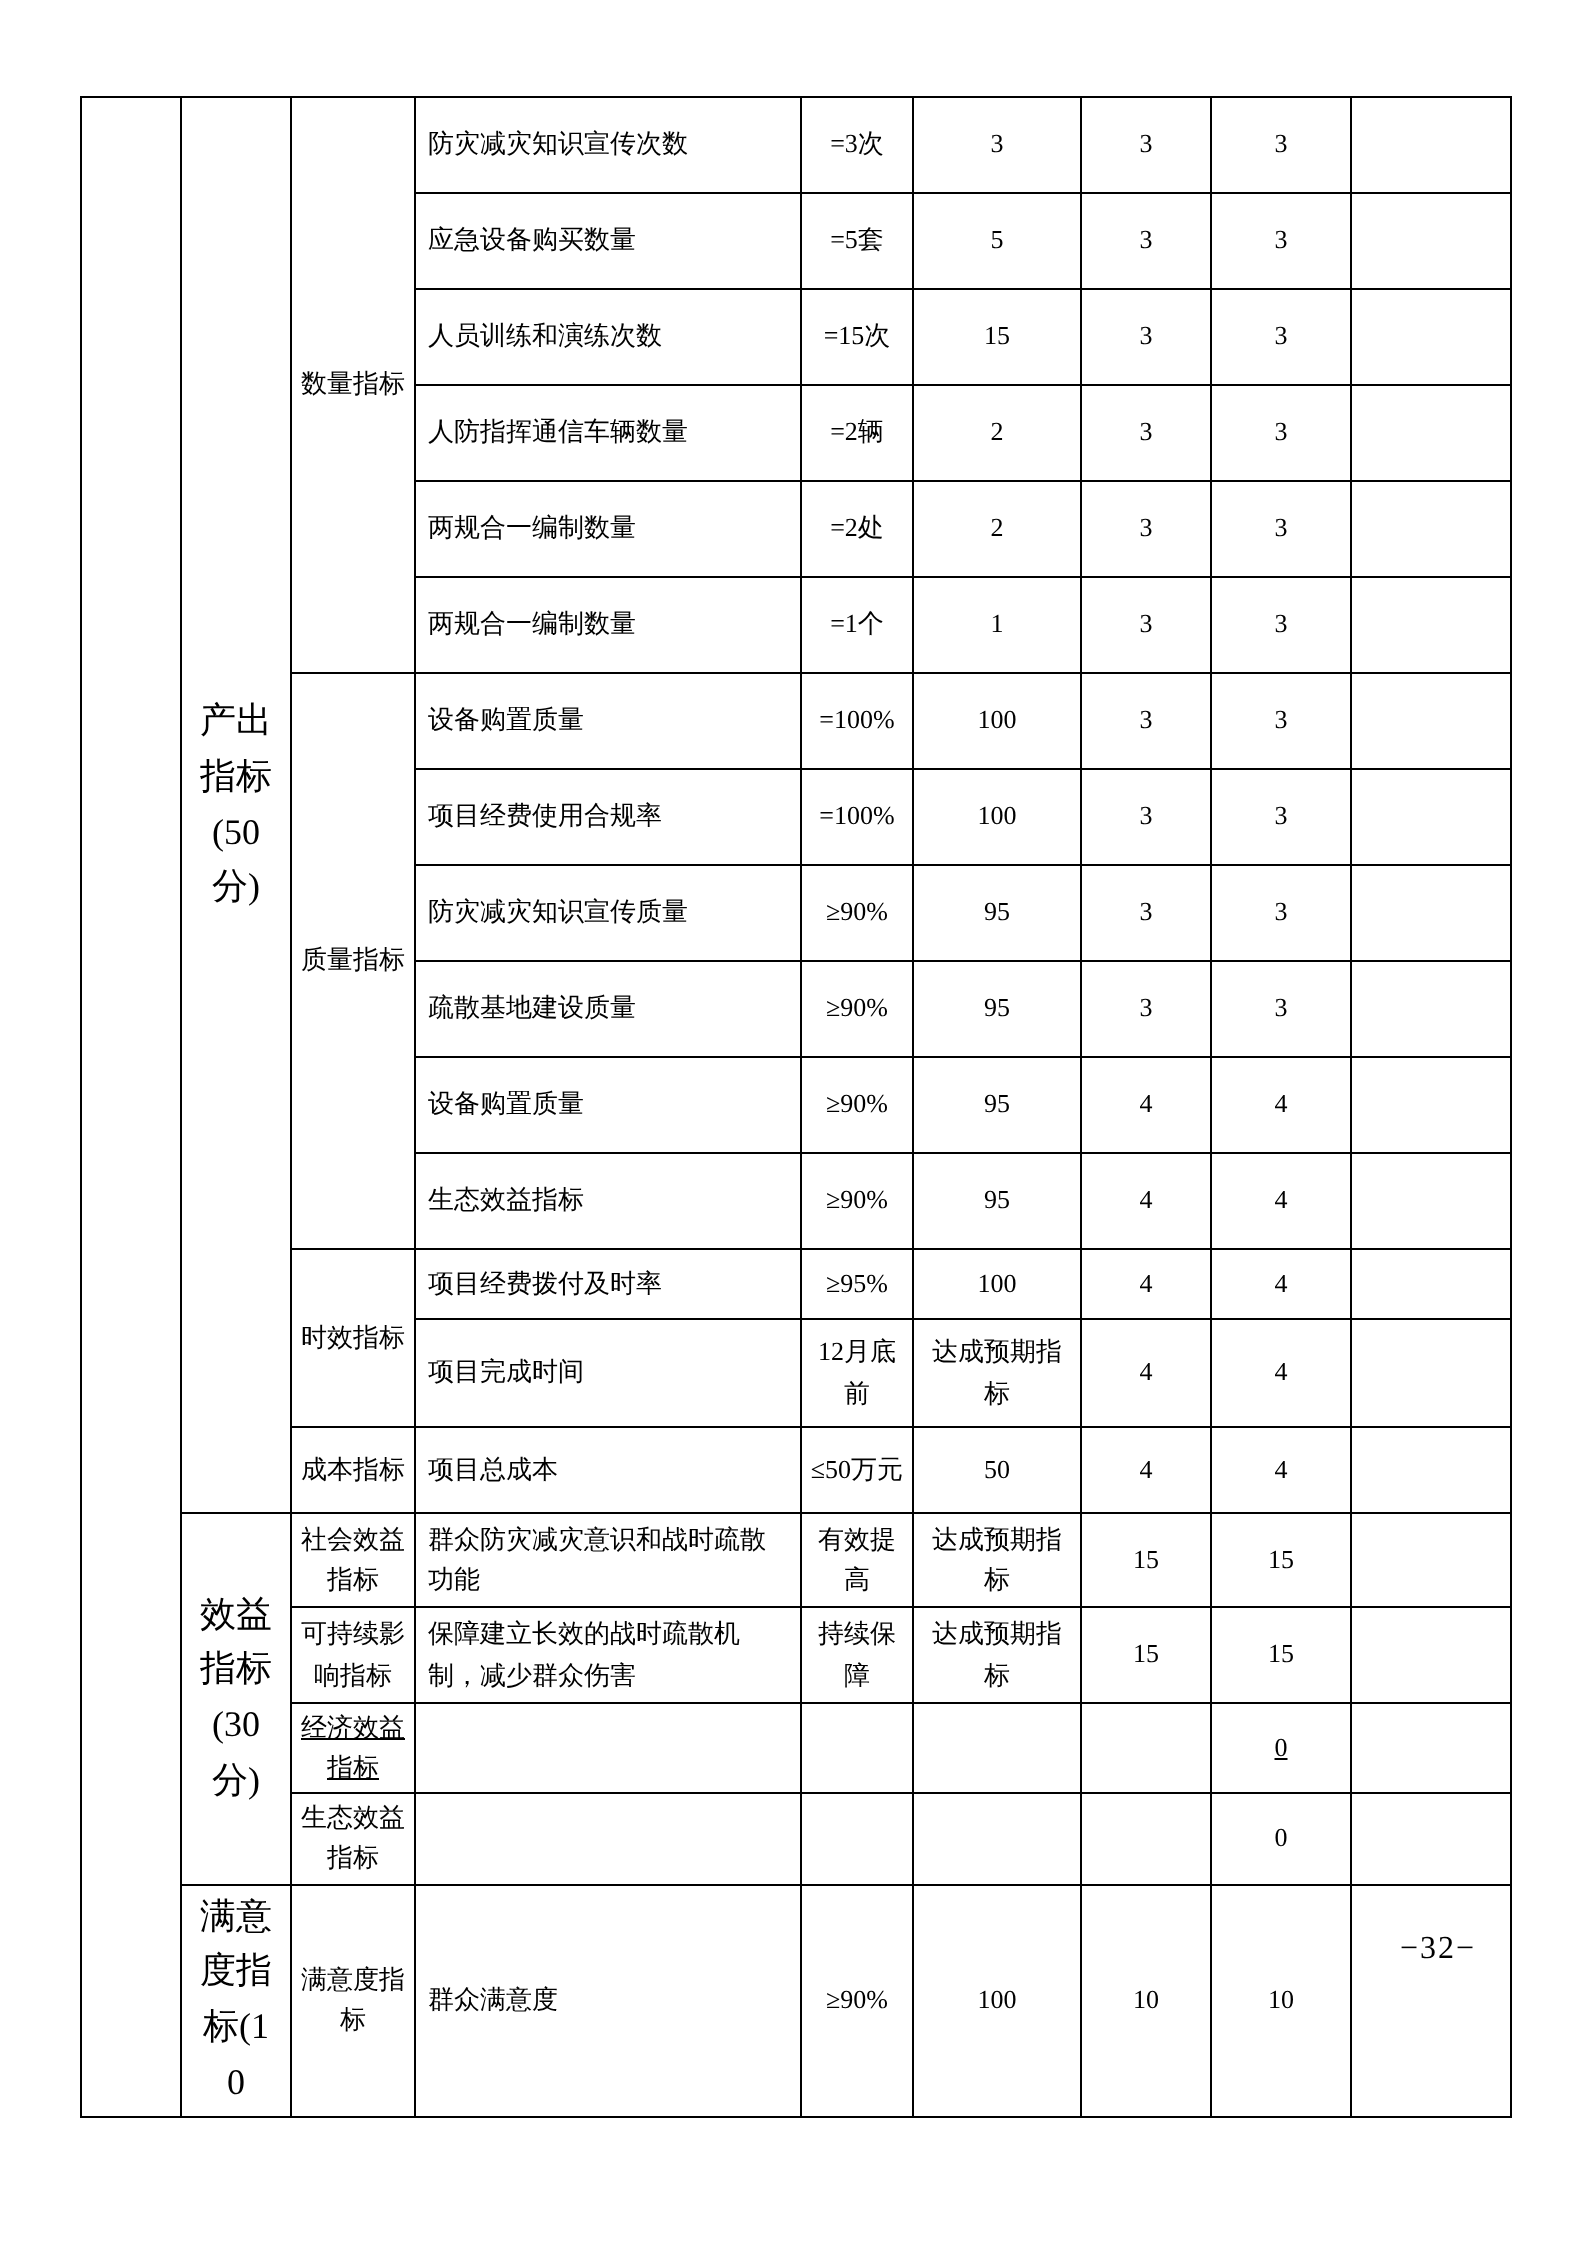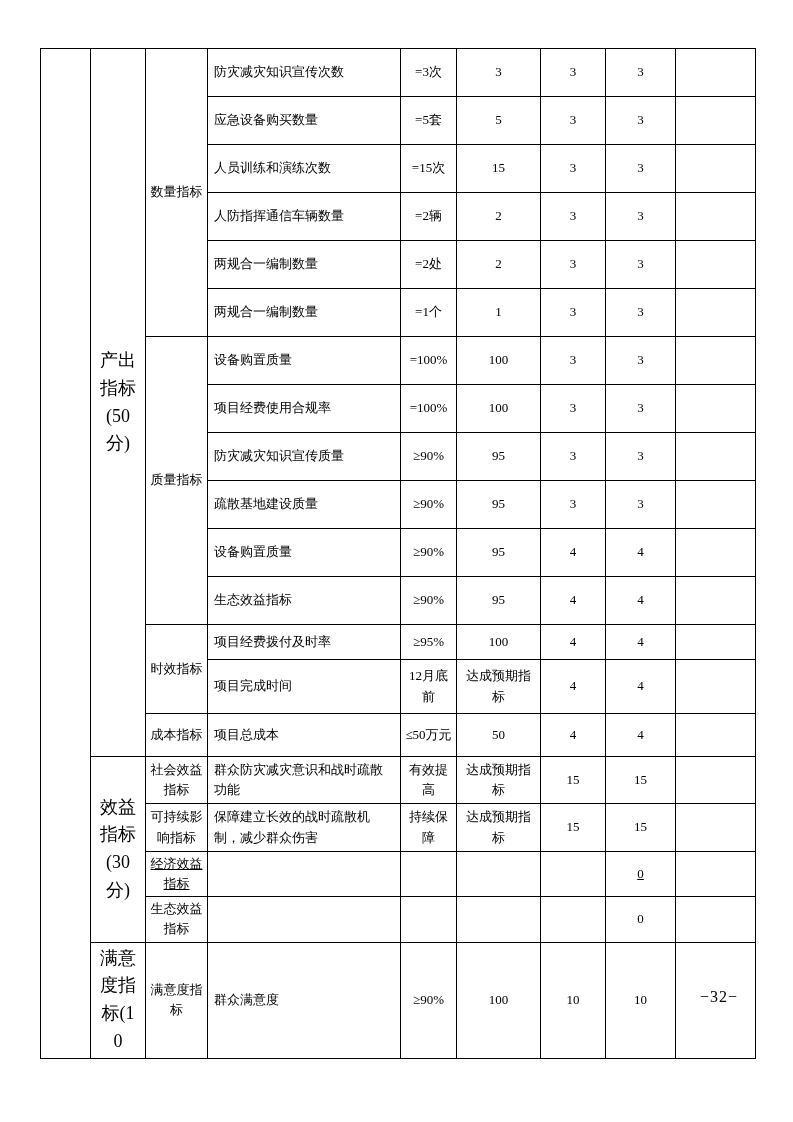--- a/index.html
+++ b/index.html
@@ -24,21 +24,21 @@
     text-align: center;
     vertical-align: middle;
     padding: 2px 4px;
     word-break: break-all;
     overflow: hidden;
   }
   table.perf td.left { text-align: left; padding-left: 6px; padding-right: 6px; }
   table.perf td.cat { padding: 2px 9px; font-size: 18px; margin-left: 32px; }
   .pagenum {
     position: absolute;
-    left: 700px; top: 988px;
+    left: 700px; top: 966px;
     font-size: 16px;
     letter-spacing: 1px;
     font-family: "Liberation Serif", "DejaVu Serif", serif;
   }
 </style>
 </head>
 <body>
 
 <div class="page">
   <table class="perf">

